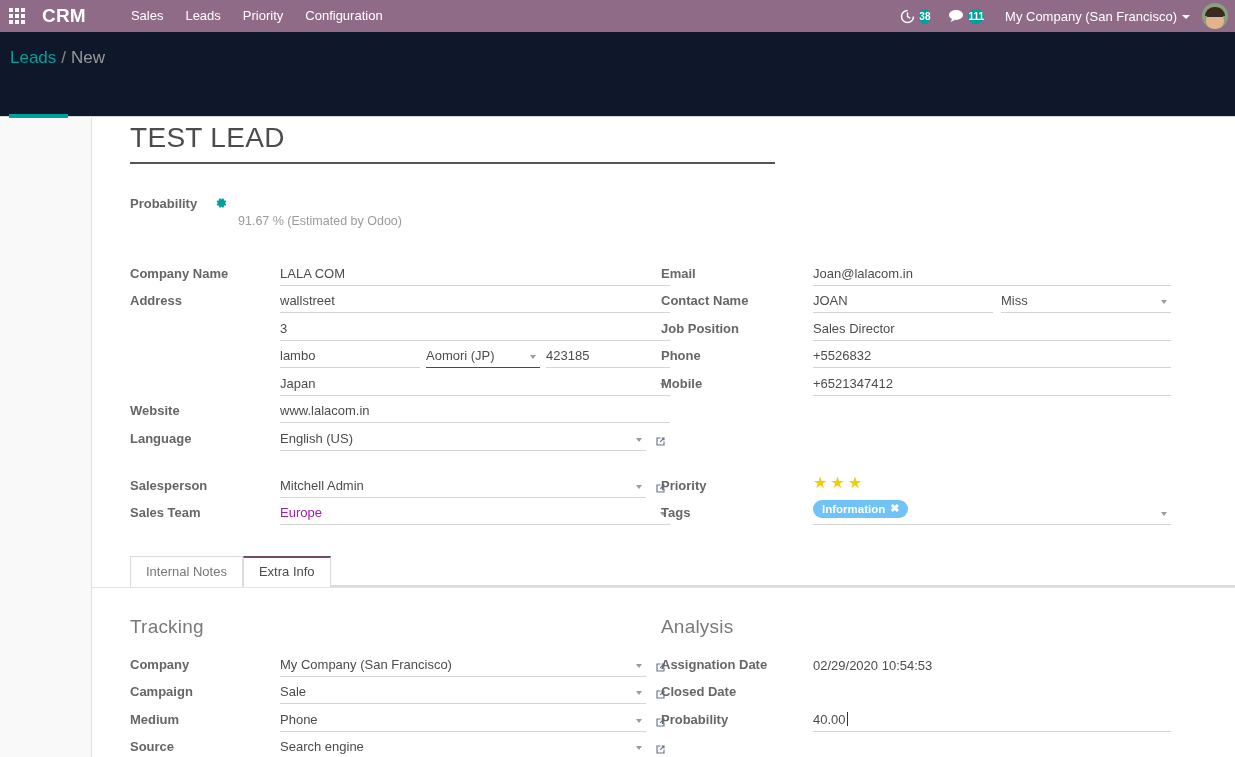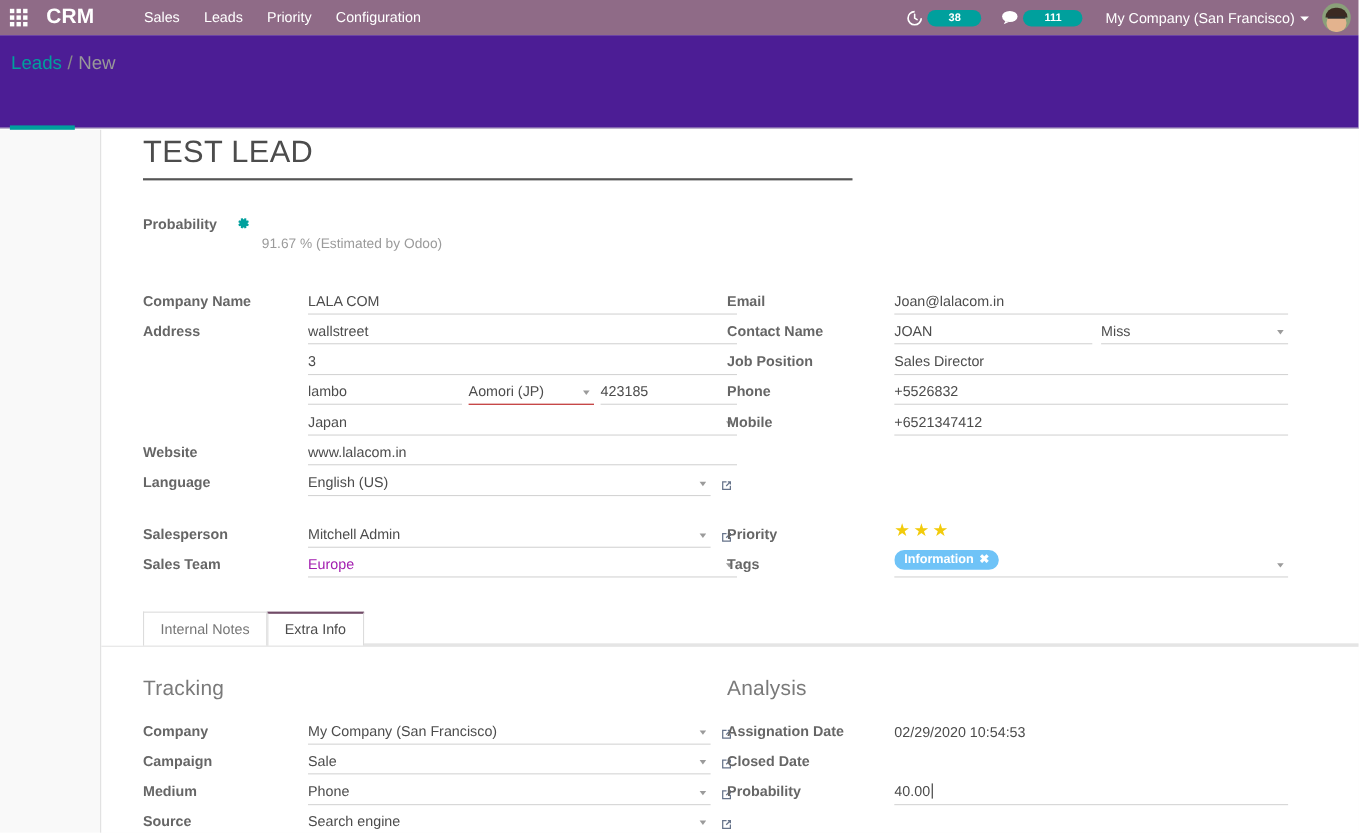--- a/index.html
+++ b/index.html
@@ -42,21 +42,21 @@
     padding: 0 11px; line-height: 32px; height: 32px;
     font-size: 13px; color: #ffffff; cursor: pointer; white-space: nowrap;
   }
   .nav-right {
     margin-left: auto; display: flex; align-items: center; height: 32px;
     padding-right: 4px;
   }
   .sys-item { display: flex; align-items: center; padding: 0 9px; cursor: pointer; position: relative; }
   .badge {
     background: #00a09d; color: #fff; font-size: 10px; font-weight: bold;
-    border-radius: 9px; padding: 1px 19px; margin-left: 4px; line-height: 13px;
+    border-radius: 9px; padding: 1px 0; margin-left: 4px; line-height: 13px;
   }
   .clock-ic { width: 15px; height: 15px; display: inline-block; }
   .chat-ic { width: 16px; height: 14px; display: inline-block; }
   .company-sel {
     color: #fff; font-size: 13px; padding: 0 8px 0 12px; cursor: pointer;
     white-space: nowrap;
   }
   .caret-w { display:inline-block; border-left:4px solid transparent; border-right:4px solid transparent;
              border-top:4px solid #ffffff; margin-left:5px; vertical-align: middle; }
   .avatar {
@@ -64,21 +64,21 @@
     margin: 0 3px 0 4px; overflow: hidden;
     background: #8aa07a; cursor: pointer; position: relative; flex: none;
   }
   .avatar .face { position:absolute; left:4px; top:9px; width:18px; height:17px; border-radius:50% 50% 45% 45%; background:#e3b38e; }
   .avatar .hair { position:absolute; left:3px; top:4px; width:20px; height:9px; border-radius:10px 10px 0 0; background:#3b2a22; }
   .avatar .glasses { position:absolute; left:5px; top:12px; width:16px; height:4px; border-top:2px solid #2e2e2e; }
 
   
   .cp {
     position: absolute; top: 32px; left: 0; width: 1235px; height: 85px;
-    background: #4c1d95; border-bottom: 1px solid #d8d8d8;
+    background: #0f172a; border-bottom: 1px solid #d8d8d8;
   }
   .breadcrumb { position: absolute; left: 10px; top: 16px; font-size: 17px; }
   .bc-link { color: #00a09d; cursor: pointer; }
   .bc-sep { color: #888; margin: 0 5px; }
   .bc-cur { color: #999; }
   .btn-save {
     position: absolute; left: 9px; top: 82px;
     background: #00a09d; color: #ffffff; border: none;
     font-size: 12px; font-weight: bold; letter-spacing: .3px;
     padding: 7px 13px; cursor: pointer; font-family: inherit;

